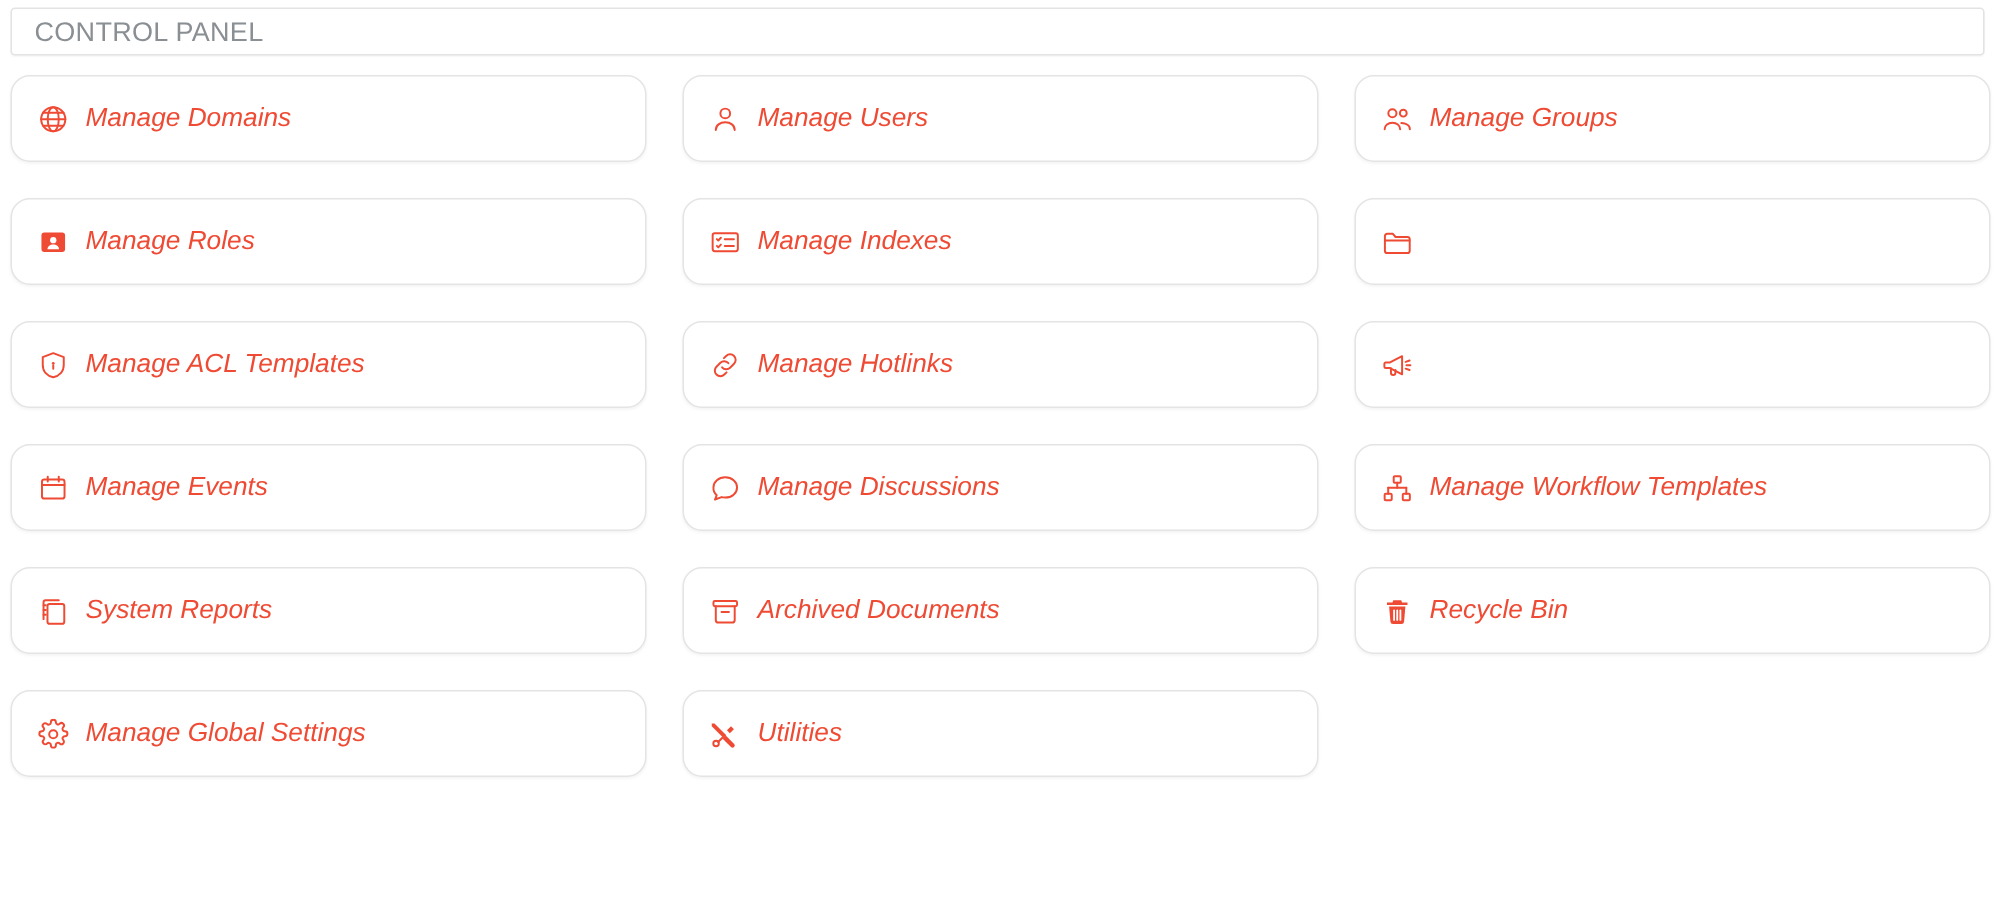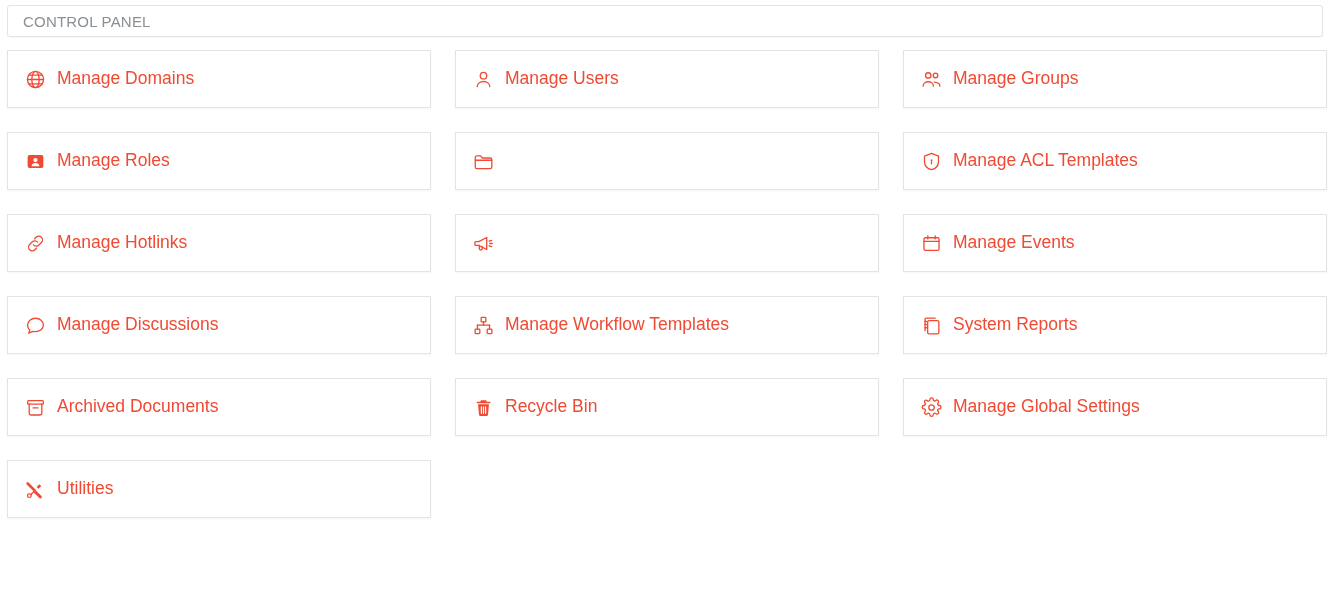--- a/index.html
+++ b/index.html
@@ -31,49 +31,50 @@
     margin: 0 0 13px 0;
     border: 1px solid #e3e3e3;
     border-radius: 3px;
     background: #ffffff;
     display: flex;
     align-items: center;
     padding: 0 0 0 15px;
     box-shadow: 0 1px 1px rgba(0,0,0,0.035);
   }
   .panel-header-title {
-    font-size: 15px;
+    font-size: 18px;
     letter-spacing: 0.2px;
     color: #8a8f94;
     font-family: "Liberation Sans", sans-serif;
     white-space: nowrap;
   }
 
   
   .cp-grid {
     display: grid;
     grid-template-columns: 424px 424px 424px;
     column-gap: 24px;
     row-gap: 24px;
     width: 1316px;
   }
 
   .cp-card {
     box-sizing: border-box;
     height: 58px;
     border: 1px solid #e4e4e4;
-    border-radius: 0;
+    border-radius: 13px;
     background: #ffffff;
     box-shadow: 0 1px 2px rgba(0,0,0,0.045);
     display: flex;
     align-items: center;
     padding: 0 14px;
     cursor: pointer;
     text-decoration: none;
     overflow: hidden;
+    font-style: italic;
   }
 
   .cp-icon {
     flex: 0 0 auto;
     width: 26px;
     height: 26px;
     display: flex;
     align-items: center;
     justify-content: center;
     color: #ef4a33;
@@ -154,20 +155,32 @@
           <svg id="ic-id-card-filled-icon" class="filled-accent" viewBox="0 0 24 24">
             <rect class="solid" x="3" y="4.6" width="18" height="14.8" rx="2.2"></rect>
             <circle cx="12" cy="10.4" r="2.4" fill="#ffffff" stroke="none"></circle>
             <path d="M7.6 17.4c0-2.4 2-3.7 4.4-3.7s4.4 1.3 4.4 3.7z" fill="#ffffff" stroke="none"></path>
           </svg>
         </span>
         <span class="cp-label">Manage Roles</span>
       </div>
       <div class="cp-card">
         <span class="cp-icon">
+          <svg id="ic-list-card-icon" viewBox="0 0 24 24">
+            <rect x="2.4" y="5.2" width="19.2" height="13.6" rx="1.6"></rect>
+            <path d="M5.6 9.6l1.1 1.1 2-2.1"></path>
+            <line x1="11.6" y1="9.7" x2="18.6" y2="9.7"></line>
+            <path d="M5.6 14.8l1.1 1.1 2-2.1"></path>
+            <line x1="11.6" y1="14.9" x2="18.6" y2="14.9"></line>
+          </svg>
+        </span>
+        <span class="cp-label">Manage Indexes</span>
+      </div>
+      <div class="cp-card">
+        <span class="cp-icon">
           <svg id="ic-folder-icon" viewBox="0 0 24 24">
             <path d="M2.6 7.4a1.8 1.8 0 0 1 1.8-1.8h4.3l2 2.4h9a1.8 1.8 0 0 1 1.8 1.8v8.6a1.8 1.8 0 0 1-1.8 1.8H4.4a1.8 1.8 0 0 1-1.8-1.8z"></path>
             <line x1="2.8" y1="10.6" x2="21.3" y2="10.6"></line>
           </svg>
         </span>
       </div>
       <div class="cp-card">
         <span class="cp-icon">
           <svg id="ic-shield-icon" viewBox="0 0 24 24">
             <path d="M12 2.8l8 3v6.1c0 5-3.3 8.3-8 9.3-4.7-1-8-4.3-8-9.3V5.8z"></path>

